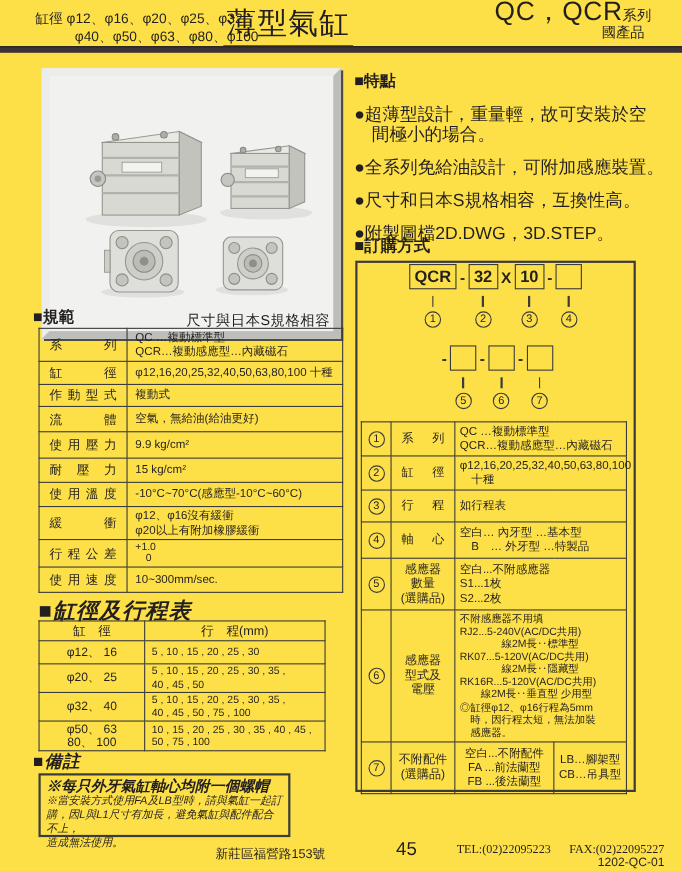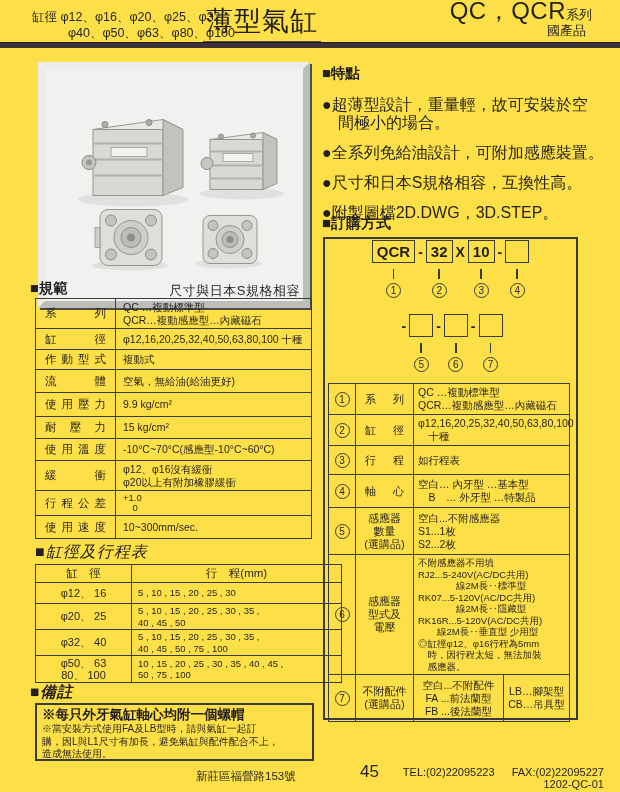--- a/index.html
+++ b/index.html
@@ -66,40 +66,40 @@
   .otable .ocontent.small { font-size:9.5px; line-height:11.5px; }
   .otable .ocontent.center { text-align:center; }
 
   
   .spec-h { position:absolute; left:30px; top:279px; font-size:14.5px; font-weight:bold; }
   .stable { position:absolute; left:35px; top:298px; width:277px; }
   .stable .slabel { font-size:11.5px; text-align:justify; text-align-last:justify; padding:0 9px; }
   .stable .svalue { font-size:10.5px; line-height:12.5px; padding:2px 7px; white-space:pre-line; }
 
   
-  .stroke-h { position:absolute; left:35px; top:542px; font-size:16px;
-    font-family:"Liberation Serif", serif; font-style:italic; font-weight:normal; letter-spacing:1px; }
-  .ktable { position:absolute; left:35px; top:564px; width:307px; }
+  .stroke-h { position:absolute; left:35px; top:542px; font-size:20px;
+    font-family:"Liberation Serif", serif; font-style:italic; font-weight:bold; letter-spacing:1px; }
+  .ktable { position:absolute; left:35px; top:564px; width:261px; }
   .ktable .khead { font-size:11.5px; text-align:center; font-weight:normal; }
   .ktable .kbore { font-size:11px; text-align:center; white-space:pre-line; line-height:12.5px; }
   .ktable .kval { font-size:9.5px; line-height:11.5px; padding:1px 6px; white-space:pre-line; }
 
   
   .notes-h { position:absolute; left:30px; top:682px; font-size:15.5px;
     font-family:"Liberation Serif", serif; font-style:italic; font-weight:bold; letter-spacing:1px; }
-  .notes-box { position:absolute; left:35px; top:703px; width:279px; height:58px;
-    border:2px solid #3b3b3b; padding:2px 5px; }
+  .notes-box { position:absolute; left:35px; top:703px; width:229px; height:58px;
+    border:2px solid #3b3b3b; padding:2px 5px;font-style:italic; }
   .notes-l1 { font-size:13.5px; font-weight:bold; line-height:16px; }
   .notes-l2 { font-size:10px; line-height:12.5px; white-space:pre-line; }
 
   
   .ft-company { position:absolute; left:32px; top:765px; font-size:15px; letter-spacing:1px; }
   .ft-address { position:absolute; left:196px; top:769px; font-size:11.5px; }
   .ft-page { position:absolute; left:360px; top:762px; font-size:17px; }
-  .ft-telfax { position:absolute; right:16px; top:766px; font-size:11px; }
+  .ft-telfax { position:absolute; right:16px; top:766px; font-size:11px;font-family:Liberation Serif, serif; }
   .ft-telfax span { margin-left:14px; }
   .ft-code { position:absolute; right:16px; top:778px; font-size:11px; }
 </style>
 </head>
 <body>
 
 <div class="page">
 
   <div class="hdr-bore">
     <div><span>缸徑</span>

